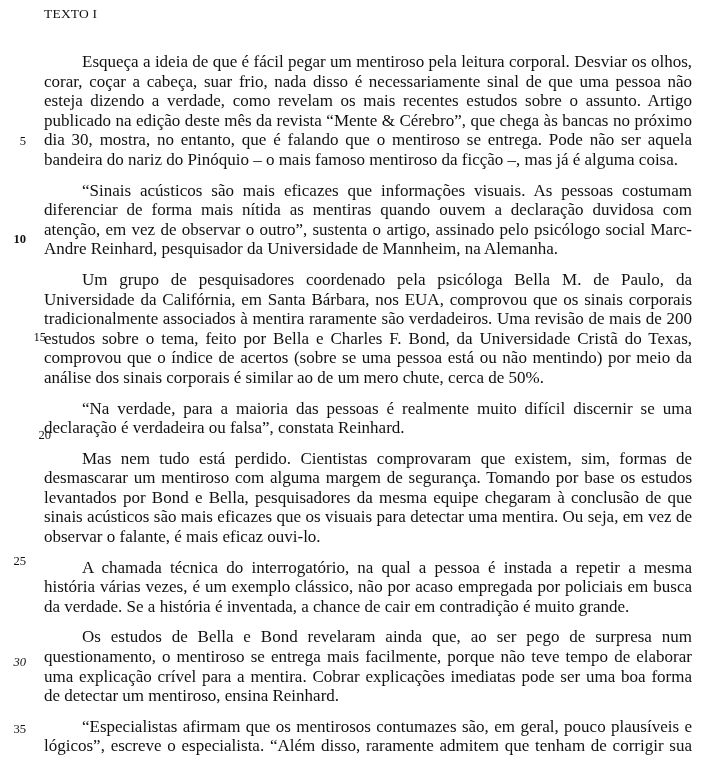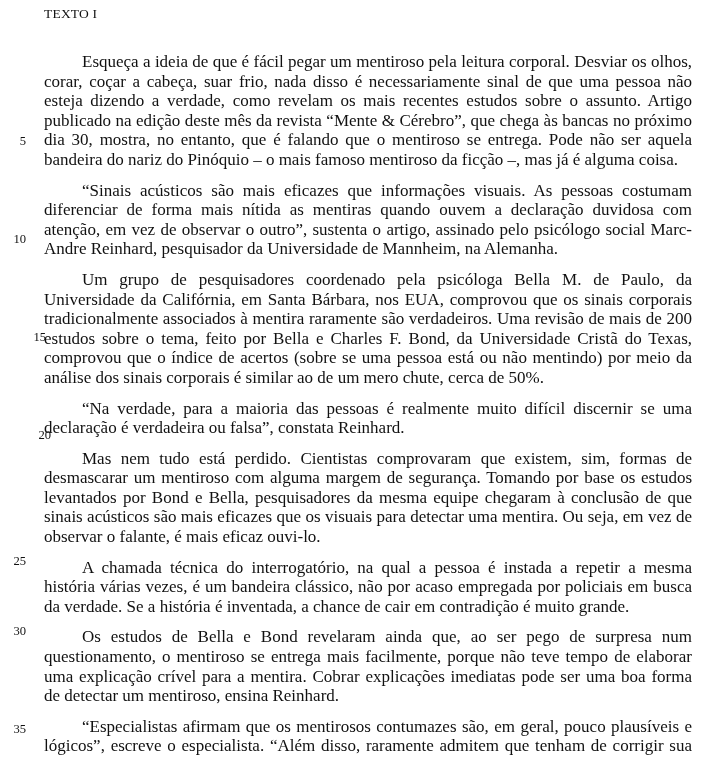--- a/index.html
+++ b/index.html
@@ -71,33 +71,33 @@
 </head>
 <body>
 
 <div class="page">
 
   <div class="label-texto">TEXTO I</div>
 
 
   <div class="ln-layer">
     <div class="ln" style="top:82px;">5</div>
-    <div class="ln" style="top:180px;">10</div>
+    <div class="ln" style="top:180px;font-weight:bold;">10</div>
     <div class="ln" style="top:278px;margin-left:20px;">15</div>
     <div class="ln" style="top:376px;margin-left:25px;">20</div>
     <div class="ln" style="top:502px;">25</div>
-    <div class="ln" style="top:572px;">30</div>
+    <div class="ln" style="top:603px;font-style:italic;">30</div>
     <div class="ln" style="top:670px;">35</div>
   </div>
 
   <div class="body-wrap">
     <p class="para">Esqueça a ideia de que é fácil pegar um mentiroso pela leitura corporal. Desviar os olhos, corar, coçar a cabeça, suar frio, nada disso é necessariamente sinal de que uma pessoa não esteja dizendo a verdade, como revelam os mais recentes estudos sobre o assunto. Artigo publicado na edição deste mês da revista “Mente &amp; Cérebro”, que chega às bancas no próximo dia 30, mostra, no entanto, que é falando que o mentiroso se entrega. Pode não ser aquela bandeira do nariz do Pinóquio – o mais famoso mentiroso da ficção –, mas já é alguma coisa.</p>
     <p class="para">“Sinais acústicos são mais eficazes que informações visuais. As pessoas costumam diferenciar de forma mais nítida as mentiras quando ouvem a declaração duvidosa com atenção, em vez de observar o outro”, sustenta o artigo, assinado pelo psicólogo social Marc-Andre Reinhard, pesquisador da Universidade de Mannheim, na Alemanha.</p>
     <p class="para">Um grupo de pesquisadores coordenado pela psicóloga Bella M. de Paulo, da Universidade da Califórnia, em Santa Bárbara, nos EUA, comprovou que os sinais corporais tradicionalmente associados à mentira raramente são verdadeiros. Uma revisão de mais de 200 estudos sobre o tema, feito por Bella e Charles F. Bond, da Universidade Cristã do Texas, comprovou que o índice de acertos (sobre se uma pessoa está ou não mentindo) por meio da análise dos sinais corporais é similar ao de um mero chute, cerca de 50%.</p>
     <p class="para">“Na verdade, para a maioria das pessoas é realmente muito difícil discernir se uma declaração é verdadeira ou falsa”, constata Reinhard.</p>
     <p class="para">Mas nem tudo está perdido. Cientistas comprovaram que existem, sim, formas de desmascarar um mentiroso com alguma margem de segurança. Tomando por base os estudos levantados por Bond e Bella, pesquisadores da mesma equipe chegaram à conclusão de que sinais acústicos são mais eficazes que os visuais para detectar uma mentira. Ou seja, em vez de observar o falante, é mais eficaz ouvi-lo.</p>
-    <p class="para">A chamada técnica do interrogatório, na qual a pessoa é instada a repetir a mesma história várias vezes, é um bandeira clássico, não por acaso empregada por policiais em busca da verdade. Se a história é inventada, a chance de cair em contradição é muito grande.</p>
+    <p class="para">A chamada técnica do interrogatório, na qual a pessoa é instada a repetir a mesma história várias vezes, é um exemplo clássico, não por acaso empregada por policiais em busca da verdade. Se a história é inventada, a chance de cair em contradição é muito grande.</p>
     <p class="para">Os estudos de Bella e Bond revelaram ainda que, ao ser pego de surpresa num questionamento, o mentiroso se entrega mais facilmente, porque não teve tempo de elaborar uma explicação crível para a mentira. Cobrar explicações imediatas pode ser uma boa forma de detectar um mentiroso, ensina Reinhard.</p>
     <p class="para">“Especialistas afirmam que os mentirosos contumazes são, em geral, pouco plausíveis e lógicos”, escreve o especialista. “Além disso, raramente admitem que tenham de corrigir sua descrição ou que não consigam se lembrar de algo. Para ‘encobrir os brancos da memória’, eles simplesmente inventam informações.”</p>
 
   </div>
 
 </div>
 
 </body></html>

